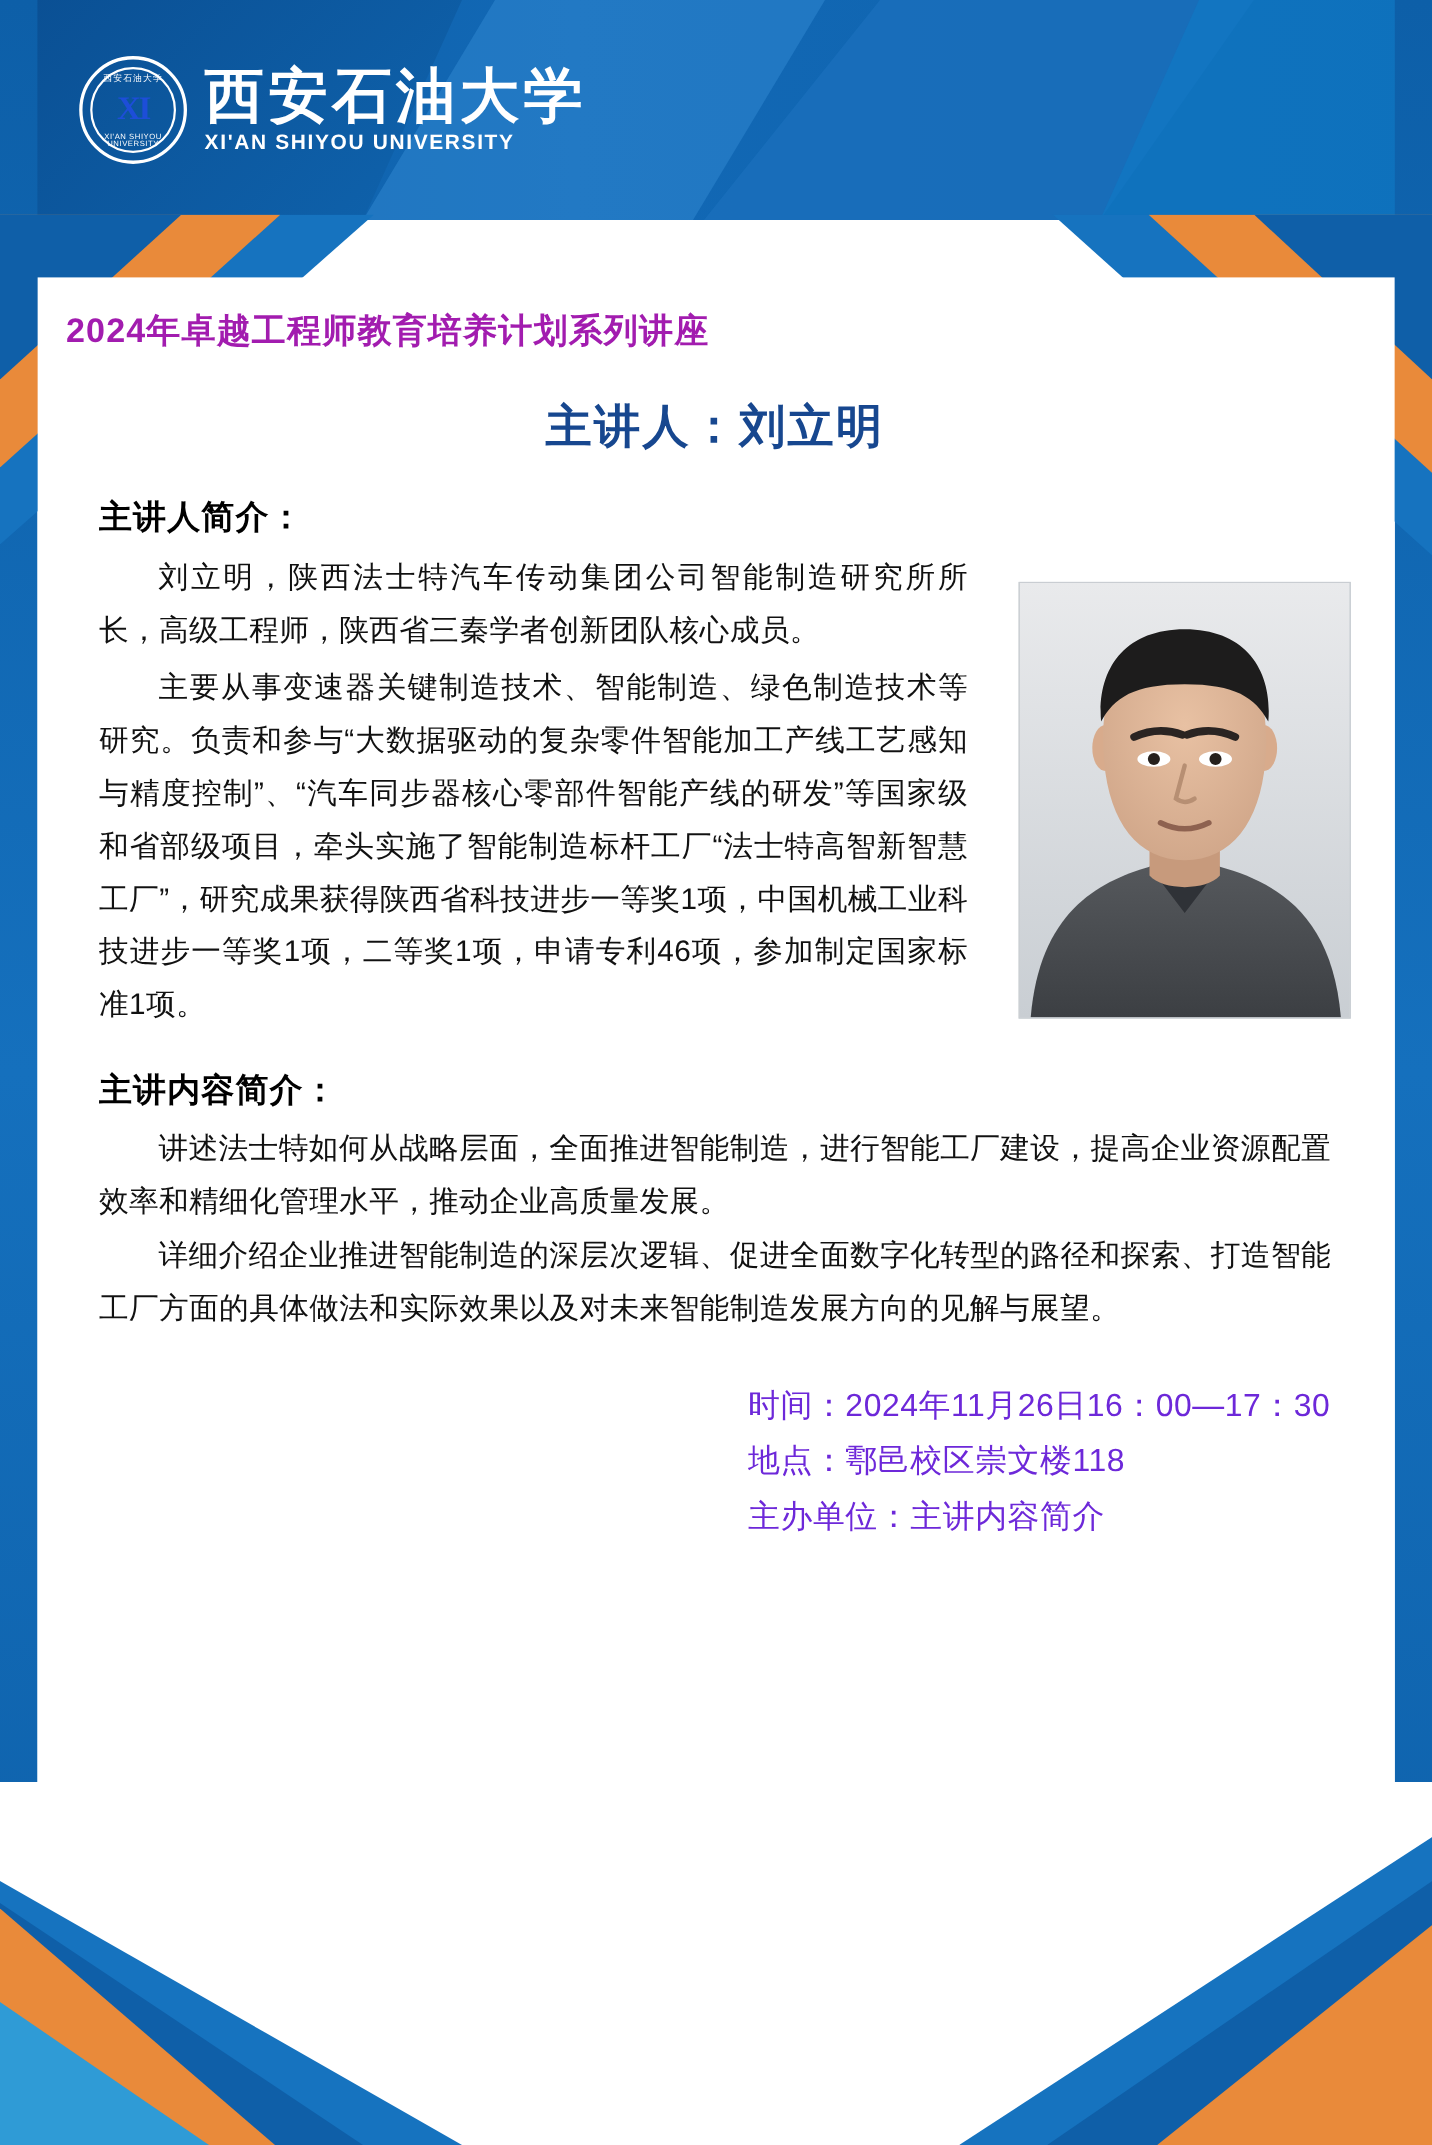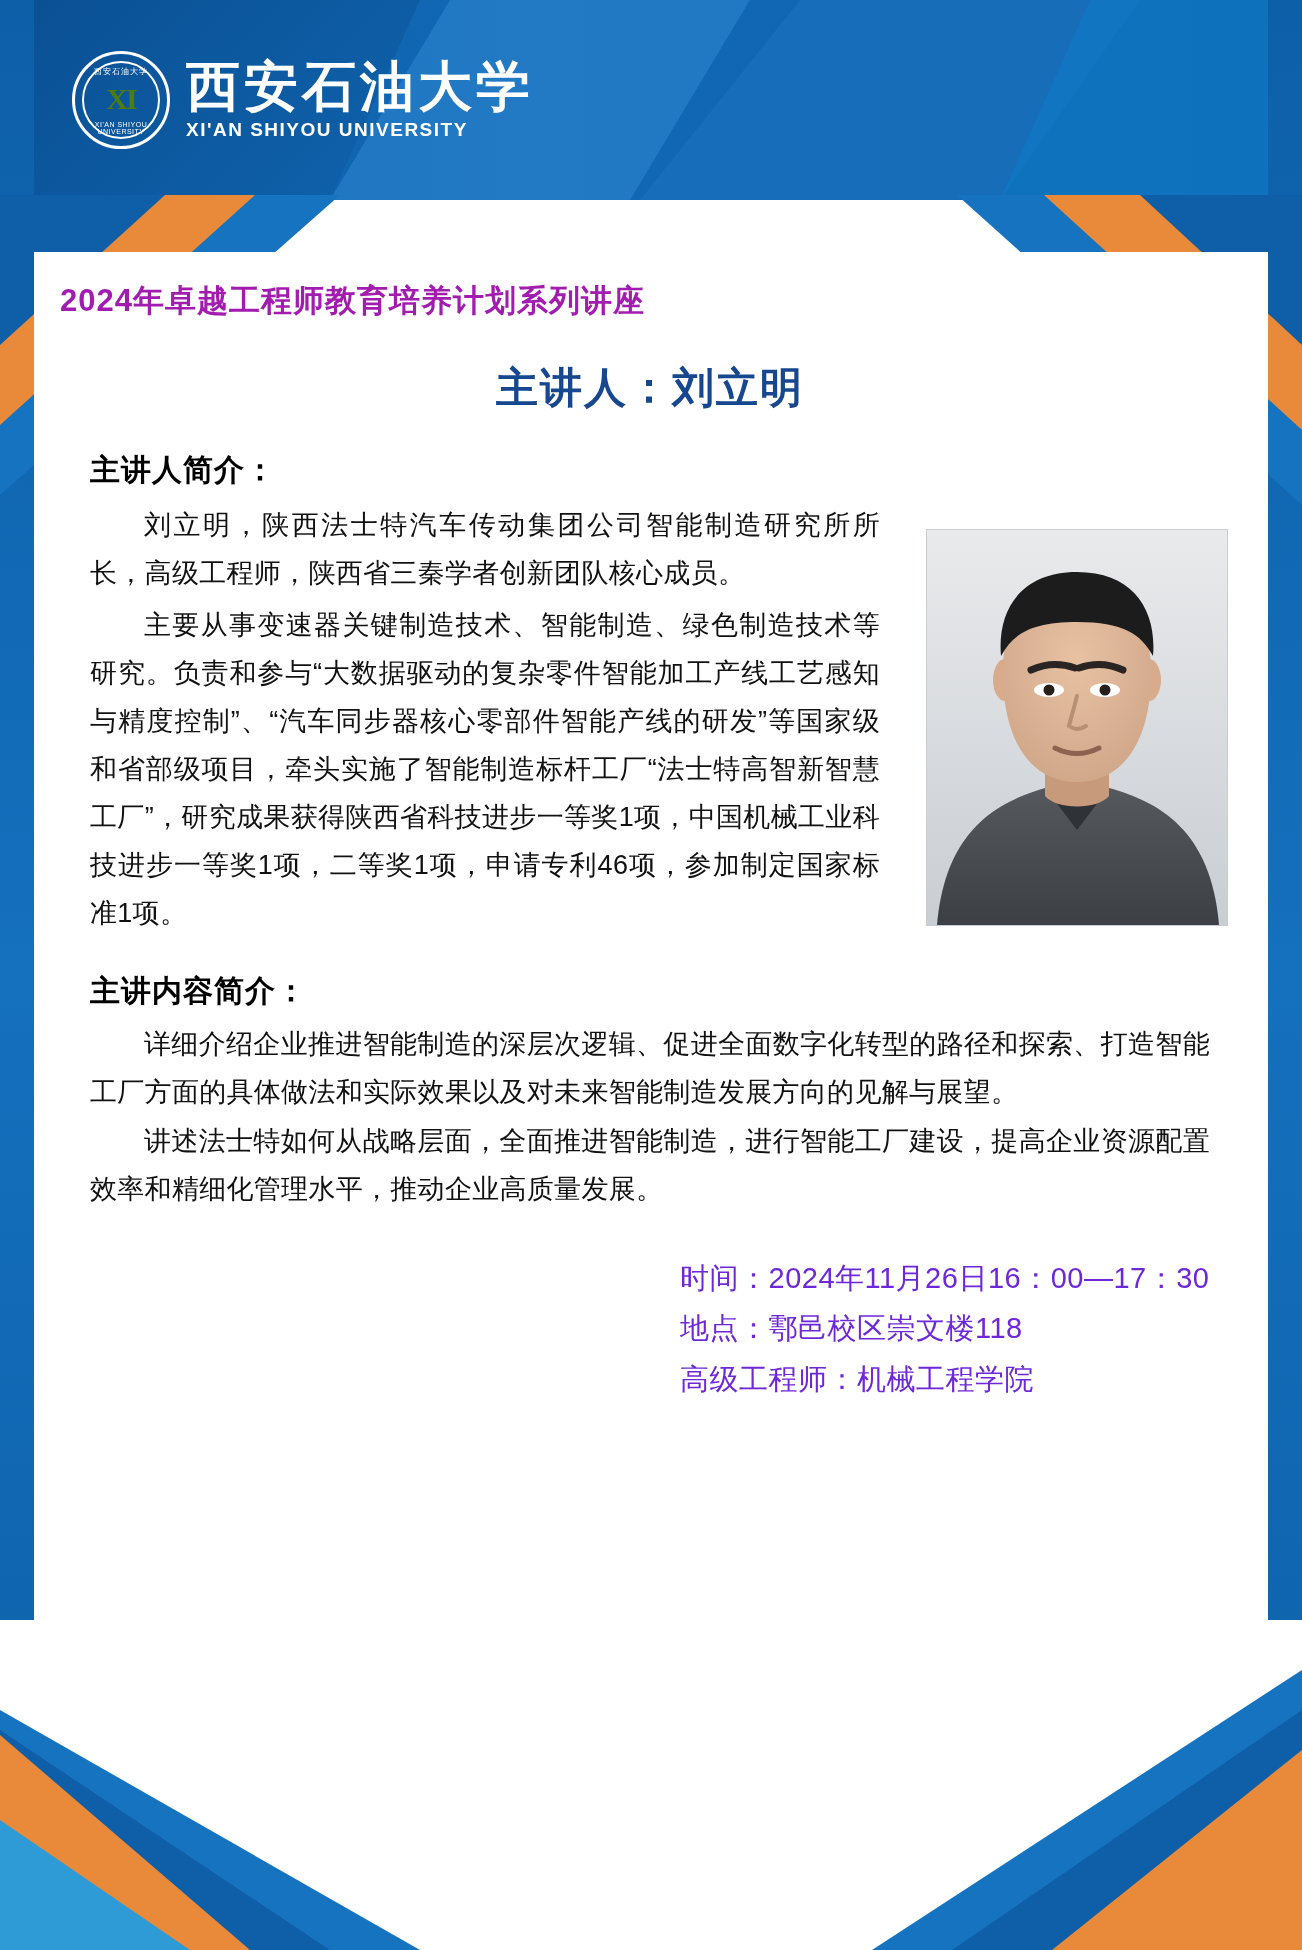--- a/index.html
+++ b/index.html
@@ -178,21 +178,21 @@
     position: absolute;
     inset: 7px;
     border-radius: 50%;
     border: 2px solid #ffffff;
   }
   .logo-seal-mark {
     position: absolute;
     left: 0; right: 0; top: 50%;
     transform: translateY(-52%);
     text-align: center;
-    color: #4d7c0f;
+    color: #1d4ed8;
     font-size: 30px;
     font-weight: bold;
     font-family: "Liberation Serif", serif;
     letter-spacing: -2px;
   }
   .logo-seal-top {
     position: absolute;
     left: 0; right: 0; top: 12px;
     text-align: center;
     color: #ffffff;
@@ -429,24 +429,24 @@
           <path d="M128 218 q 22 11 44 0" stroke="#8e6250" stroke-width="5" fill="none" stroke-linecap="round"></path>
         </svg>
       </div>
       <div class="bio-text">刘立明，陕西法士特汽车传动集团公司智能制造研究所所长，高级工程师，陕西省三秦学者创新团队核心成员。</div>
       <div class="bio-text p2">主要从事变速器关键制造技术、智能制造、绿色制造技术等研究。负责和参与“大数据驱动的复杂零件智能加工产线工艺感知与精度控制”、“汽车同步器核心零部件智能产线的研发”等国家级和省部级项目，牵头实施了智能制造标杆工厂“法士特高智新智慧工厂”，研究成果获得陕西省科技进步一等奖1项，中国机械工业科技进步一等奖1项，二等奖1项，申请专利46项，参加制定国家标准1项。</div>
     </div>
 
     <div class="section-head">主讲内容简介：</div>
 
     <div class="content-block">
+      <div class="content-text">讲述法士特如何从战略层面，全面推进智能制造，进行智能工厂建设，提高企业资源配置效率和精细化管理水平，推动企业高质量发展。</div>
       <div class="content-text">详细介绍企业推进智能制造的深层次逻辑、促进全面数字化转型的路径和探索、打造智能工厂方面的具体做法和实际效果以及对未来智能制造发展方向的见解与展望。</div>
-      <div class="content-text">讲述法士特如何从战略层面，全面推进智能制造，进行智能工厂建设，提高企业资源配置效率和精细化管理水平，推动企业高质量发展。</div>
     </div>
 
     <div class="meta">
       <div>时间：2024年11月26日16：00—17：30</div>
       <div>地点：鄠邑校区崇文楼118</div>
-      <div>高级工程师：机械工程学院</div>
+      <div>主办单位：主讲内容简介</div>
     </div>
 
   </div>
 </div>
 
 </body></html>

